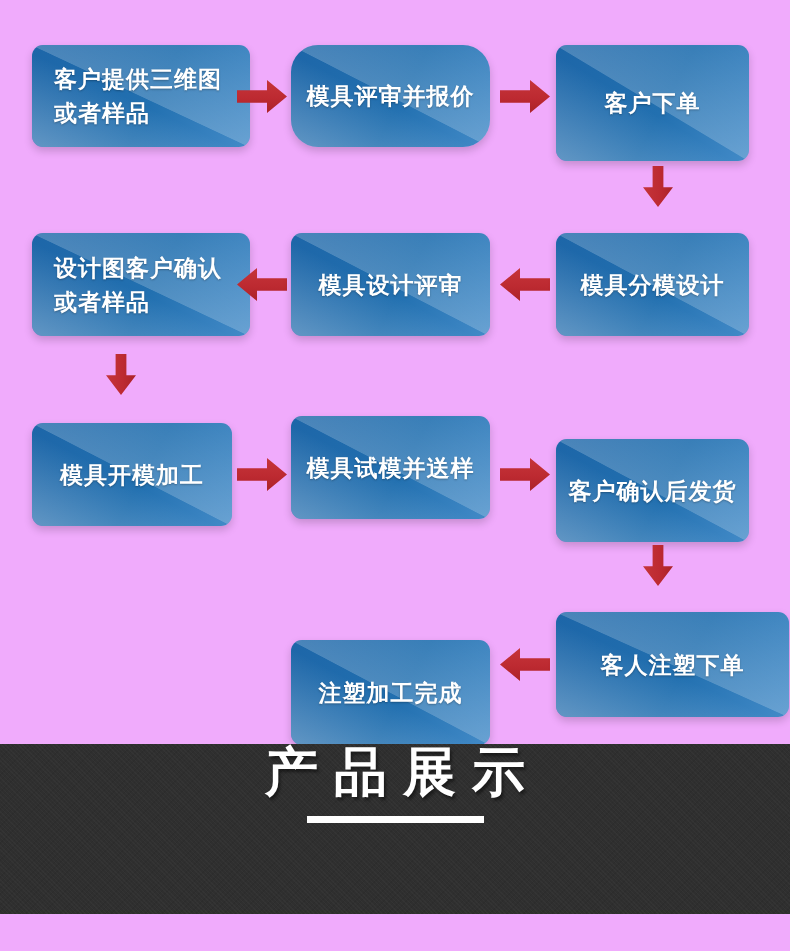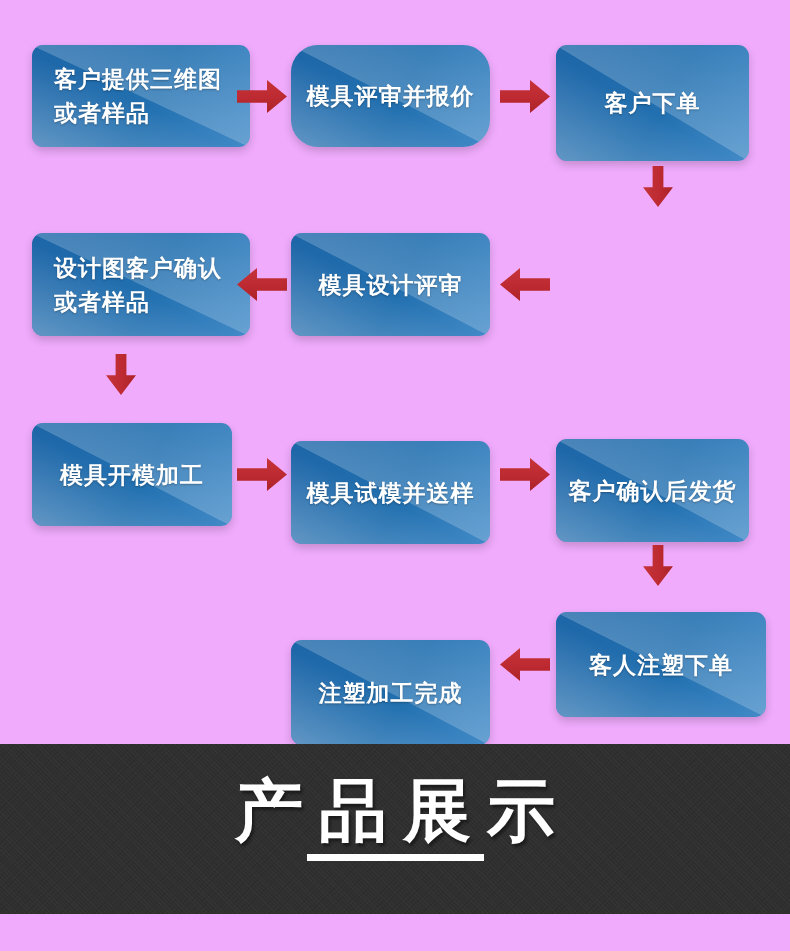--- a/index.html
+++ b/index.html
@@ -61,23 +61,22 @@
   
   .banner{
     position:absolute;left:0;top:744px;width:790px;height:170px;
     background-color:#2f2f2f;
     background-image:
       repeating-linear-gradient(45deg,rgba(255,255,255,0.025) 0 1px,transparent 1px 3px),
       repeating-linear-gradient(-45deg,rgba(0,0,0,0.06) 0 1px,transparent 1px 4px);
     display:flex;flex-direction:column;align-items:center;
   }
   .banner-title{
-    margin-top:38px;
     color:#ffffff;
-    font-size:68px;
+    font-size:53px;
     font-weight:bold;
     letter-spacing:16px;
     text-indent:16px; 
     line-height:56px;
     text-shadow:2px 3px 3px rgba(0,0,0,0.45);
     white-space:nowrap;
   }
   .banner-underline{
     margin-top:16px;
     width:177px;height:7px;
@@ -106,42 +105,45 @@
 
   <div class="box two-line" style="left:32px;top:233px;width:196px;height:103px;">
     <span class="line">设计图客户确认</span>
     <span class="line">或者样品</span>
   </div>
   <div class="arrow left" style="left:237px;top:268px;"></div>
   <div class="box" style="left:291px;top:233px;width:199px;height:103px;">
     <span class="line">模具设计评审</span>
   </div>
   <div class="arrow left" style="left:500px;top:268px;"></div>
+  <div class="box" style="left:556px;top:233px;width:193px;height:103px;">
+    <span class="line">模具分模设计</span>
+  </div>
 
   <div class="arrow down" style="left:106px;top:354px;"></div>
 
   <div class="box" style="left:32px;top:423px;width:200px;height:103px;">
     <span class="line">模具开模加工</span>
   </div>
   <div class="arrow right" style="left:237px;top:458px;"></div>
-  <div class="box" style="left:291px;top:441px;width:199px;height:103px;">
+  <div class="box" style="left:291px;top:416px;width:199px;height:103px;">
     <span class="line">模具试模并送样</span>
   </div>
   <div class="arrow right" style="left:500px;top:458px;"></div>
   <div class="box" style="left:556px;top:423px;width:193px;height:103px;margin-top:16px;">
     <span class="line">客户确认后发货</span>
   </div>
 
   <div class="arrow down" style="left:643px;top:545px;"></div>
 
   <div class="box" style="left:291px;top:640px;width:199px;height:105px;">
     <span class="line">注塑加工完成</span>
   </div>
   <div class="arrow left" style="left:500px;top:648px;"></div>
-  <div class="box" style="left:556px;top:612px;width:210px;height:105px;">
+  <div class="box" style="left:556px;top:612px;width:233px;height:105px;">
     <span class="line">客人注塑下单</span>
   </div>
 
   <div class="banner">
     <div class="banner-title">产品展示</div>
     <div class="banner-underline"></div>
   </div>
 
 </div>
 

